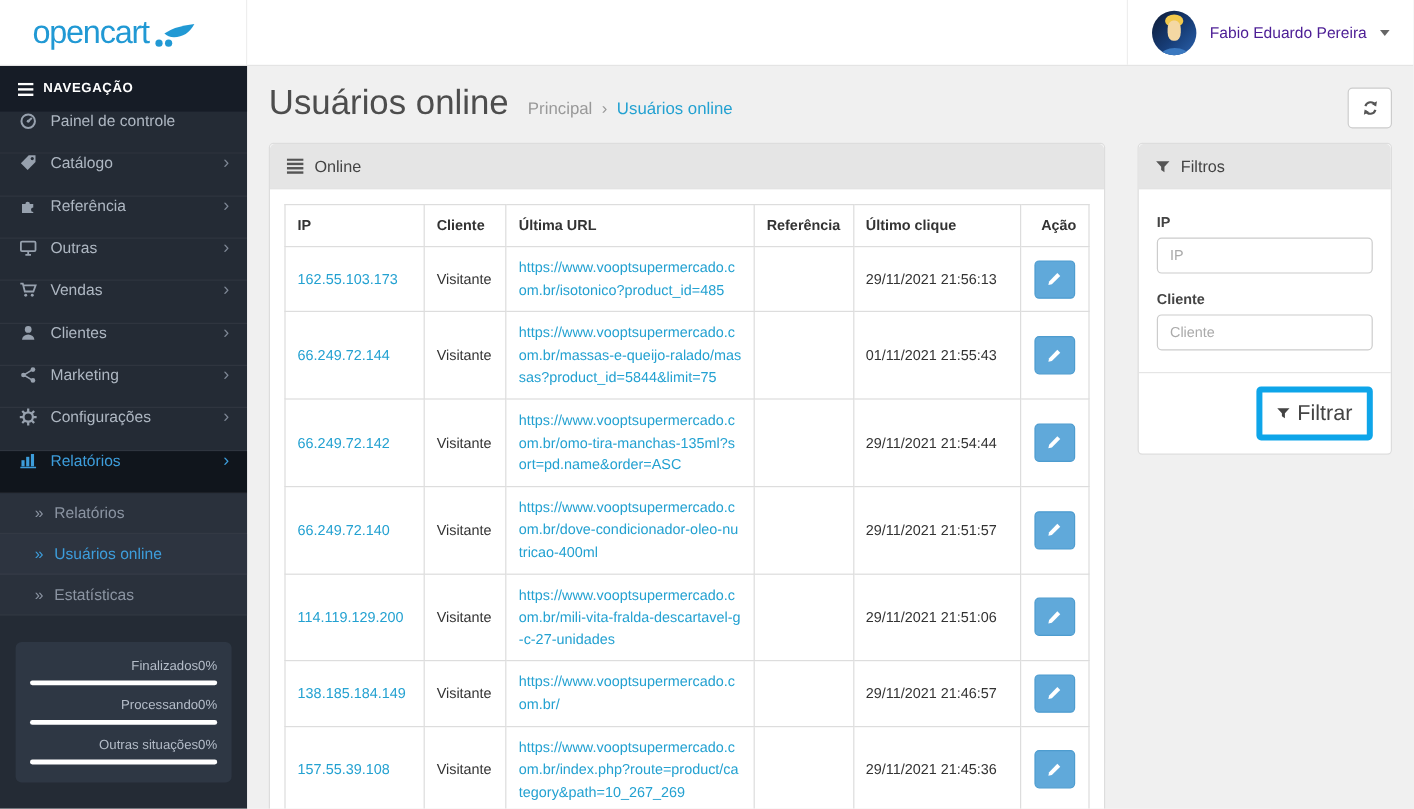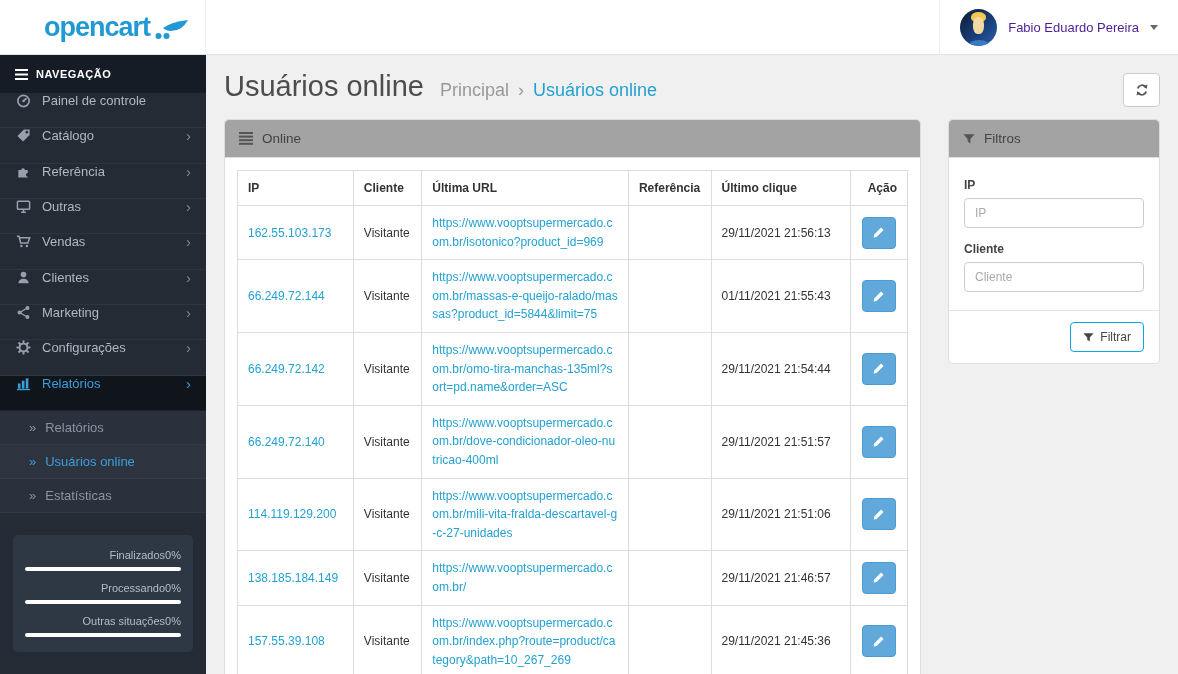--- a/index.html
+++ b/index.html
@@ -2,21 +2,21 @@
 <html><head>
 <meta charset="utf-8">
 <style>
   * { margin:0; padding:0; box-sizing:border-box; }
   html,body { width:1178px; height:674px; overflow:hidden;
     font-family:"Liberation Sans","DejaVu Sans",sans-serif; background:#f0f0f0; }
 
   
   .top-header { height:55px; background:#fff; border-bottom:1px solid #e4e4e4; display:flex; align-items:stretch; }
   .logo-area { width:206px; border-right:1px solid #eee; display:flex; align-items:center; padding-left:27px; }
-  .logo-text { font-size:27px; font-weight:bold; color:#2199d4; letter-spacing:-1px;margin-left:17px; }
+  .logo-text { font-size:27px; font-weight:normal; color:#2199d4; letter-spacing:-1px; }
   .logo-cart { margin-left:5px; margin-top:6px; }
   .header-spacer { flex:1; }
   .user-area { display:flex; align-items:center; gap:11px; padding:0 20px; border-left:1px solid #eee; cursor:pointer; }
   .avatar { width:37px; height:37px; border-radius:50%; position:relative; overflow:hidden;
     background:linear-gradient(135deg,#0e1a33 0%,#173d77 55%,#2a62ad 100%); flex-shrink:0; }
   .avatar .hair { position:absolute; top:3px; left:11px; width:15px; height:10px; background:#f2c94c; border-radius:50% 50% 40% 40%; }
   .avatar .face { position:absolute; top:8px; left:13px; width:11px; height:17px; background:#f4d8a3; border-radius:42%; }
   .avatar .shoulders { position:absolute; bottom:-6px; left:8px; width:22px; height:12px; background:#3b79c0; border-radius:50% 50% 0 0; }
   .user-name { font-size:13px; color:#4c1d95; }
   .caret-down { width:0; height:0; border-left:4px solid transparent; border-right:4px solid transparent; border-top:5px solid #666; }
@@ -42,52 +42,52 @@
   .submenu-item.active { color:#3d9ddb; background:#2d3440; }
   .stats-box { margin:22px 13px; background:#2e3744; border-radius:5px; padding:3px 12px 15px; }
   .stat-row { display:flex; justify-content:flex-end; font-size:11px; color:#b4bcc8; margin:11px 0 6px; }
   .stat-bar { height:4px; background:#fff; border-radius:2px; }
 
   
   .main { flex:1; background:#f0f0f0; padding:0 18px; overflow:hidden; }
   .page-head { display:flex; align-items:flex-start; justify-content:space-between; padding:15px 0 12px; }
   .title-wrap { display:flex; align-items:baseline; gap:16px; }
   .page-title { font-size:29px; font-weight:300; color:#4d4d4d; }
-  .breadcrumb { font-size:18px; color:#999; }
+  .breadcrumb { font-size:14px; color:#999; }
   .bc-sep { margin:0 4px; color:#999; }
   .bc-current { color:#23a1d1; }
   .btn-refresh { width:37px; height:34px; background:#fff; border:1px solid #ccc; border-radius:4px;
     display:flex; align-items:center; justify-content:center; color:#555; cursor:pointer; margin-top:3px; }
 
   .content-row { display:flex; gap:27px; align-items:flex-start; }
   .panel { background:#fff; border:1px solid #ddd; border-radius:4px; }
   .panel-online { flex:1; }
   .panel-filtros { width:212px; flex-shrink:0; }
-  .panel-heading { display:flex; align-items:center; gap:9px; padding:11px 14px; background:#a3a3a3;
+  .panel-heading { display:flex; align-items:center; gap:9px; padding:11px 14px; background:#e5e5e5;
     border-bottom:1px solid #ddd; font-size:13.5px; color:#444; border-radius:4px 4px 0 0; }
   .panel-heading .ph-icon { color:#555; display:flex; }
   .panel-body { padding:12px; }
 
   table.online-table { width:100%; border-collapse:collapse; font-size:12px; table-layout:fixed; }
   .online-table th, .online-table td { border:1px solid #ddd; padding:8px 10px; vertical-align:middle; color:#333; }
   .online-table th { font-weight:bold; padding:10px; text-align:left; }
   .online-table th.h-acao { text-align:right; }
   .online-table td.cell-action { text-align:center; padding:6px 4px; }
   .online-table a { color:#23a1d1; text-decoration:none; }
   .url-link { word-break:break-all; line-height:1.55; display:inline-block; }
   .btn-edit { width:34px; height:32px; background:#60a9da; border:1px solid #4d9ccf; border-radius:4px;
     display:inline-flex; align-items:center; justify-content:center; cursor:pointer; }
 
   .filter-body { padding:6px 15px 18px; }
   .form-label { font-size:12px; font-weight:bold; color:#444; margin:14px 0 6px; display:block; }
   .text-input { width:100%; padding:7px 10px; font-size:12px; border:1px solid #ccc; border-radius:4px; color:#333; background:#fff; }
   .text-input::placeholder { color:#aaa; }
   .filter-footer { border-top:1px solid #e5e5e5; padding:11px 15px; text-align:right; }
-  .btn-filter { display:inline-flex; align-items:center; gap:6px; background:#fff; border:1px solid #0ea5e9;
-    border-radius:4px; padding:7px 12px; font-size:12px; color:#444; cursor:pointer; }
+  .btn-filter { display:inline-flex; align-items:center; gap:6px; background:#fff; border:5px solid #0ea5e9;
+    border-radius:4px; padding:7px 12px; font-size:18px; color:#444; cursor:pointer; }
 </style>
 </head>
 <body>
 
 <div class="top-header">
   <div class="logo-area">
     <span class="logo-text">opencart</span>
     <svg class="logo-cart" width="34" height="22" viewBox="0 0 34 22">
       <circle cx="3.5" cy="17" r="3" fill="#2199d4"></circle>
       <circle cx="11.5" cy="17" r="3" fill="#2199d4"></circle>
@@ -316,21 +316,21 @@
                 <th>Última URL</th>
                 <th>Referência</th>
                 <th>Último clique</th>
                 <th class="h-acao">Ação</th>
               </tr>
             </thead>
             <tbody>
               <tr>
                 <td><a>162.55.103.173</a></td>
                 <td>Visitante</td>
-                <td><a class="url-link">https://www.vooptsupermercado.com.br/isotonico?product_id=969</a></td>
+                <td><a class="url-link">https://www.vooptsupermercado.com.br/isotonico?product_id=485</a></td>
                 <td></td>
                 <td>29/11/2021 21:56:13</td>
                 <td class="cell-action"><button class="btn-edit">
                       <svg width="13" height="13" viewBox="0 0 16 16">
                         <path d="M11.2 1.8 L14.2 4.8 L5.6 13.4 L2 14.2 L2.8 10.6 Z" fill="#fff"></path>
                       </svg>
                     </button></td>
               </tr>
               <tr>
                 <td><a>66.249.72.144</a></td>

